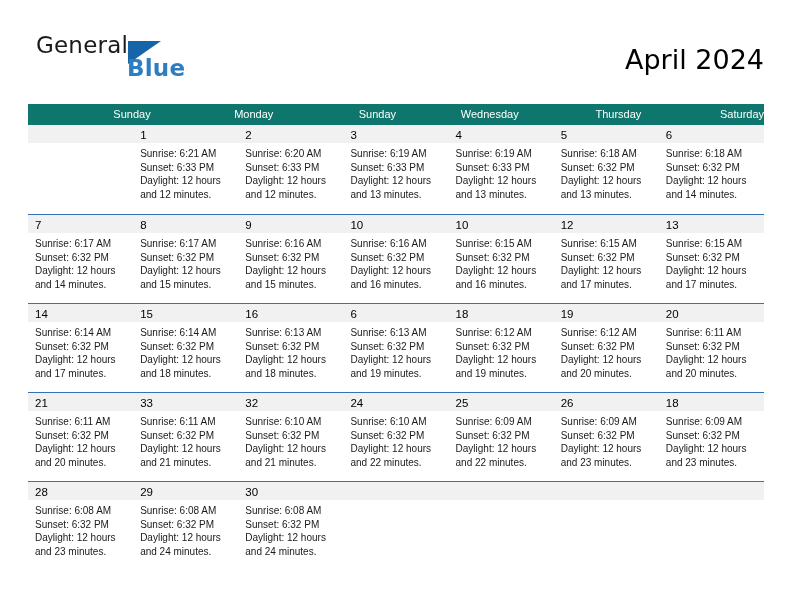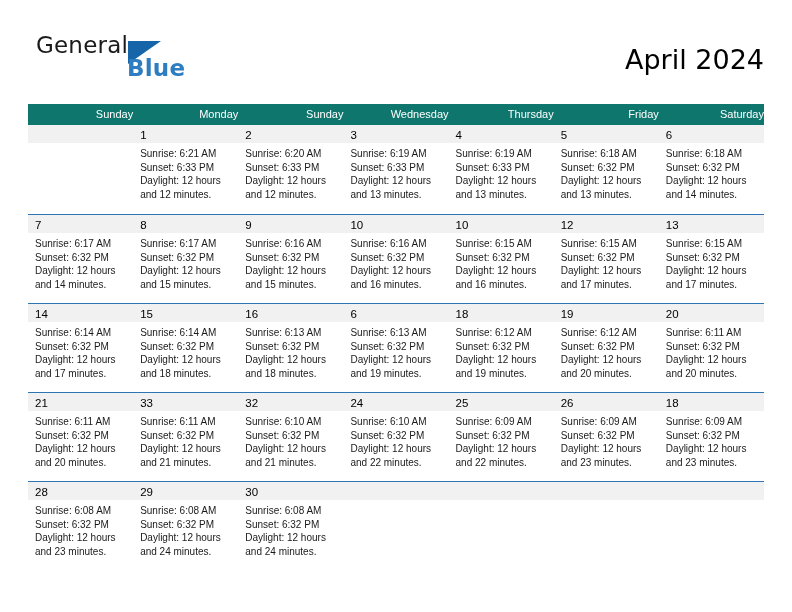--- a/index.html
+++ b/index.html
@@ -174,21 +174,20 @@
 
   </div>
 
   <div class="calendar">
     <div class="weekdays">
       <div class="weekday">Sunday</div>
       <div class="weekday">Monday</div>
       <div class="weekday">Sunday</div>
       <div class="weekday">Wednesday</div>
       <div class="weekday">Thursday</div>
-      <div class="weekday">Friday</div>
       <div class="weekday">Saturday</div>
     </div>
     <div id="weeks-container">
         <div class="week">
           <div class="daycell empty">
             <div class="daynum-band"><span class="daynum"></span></div>
           </div>
           <div class="daycell">
             <div class="daynum-band"><span class="daynum">1</span></div>
             <div class="dayinfo">

